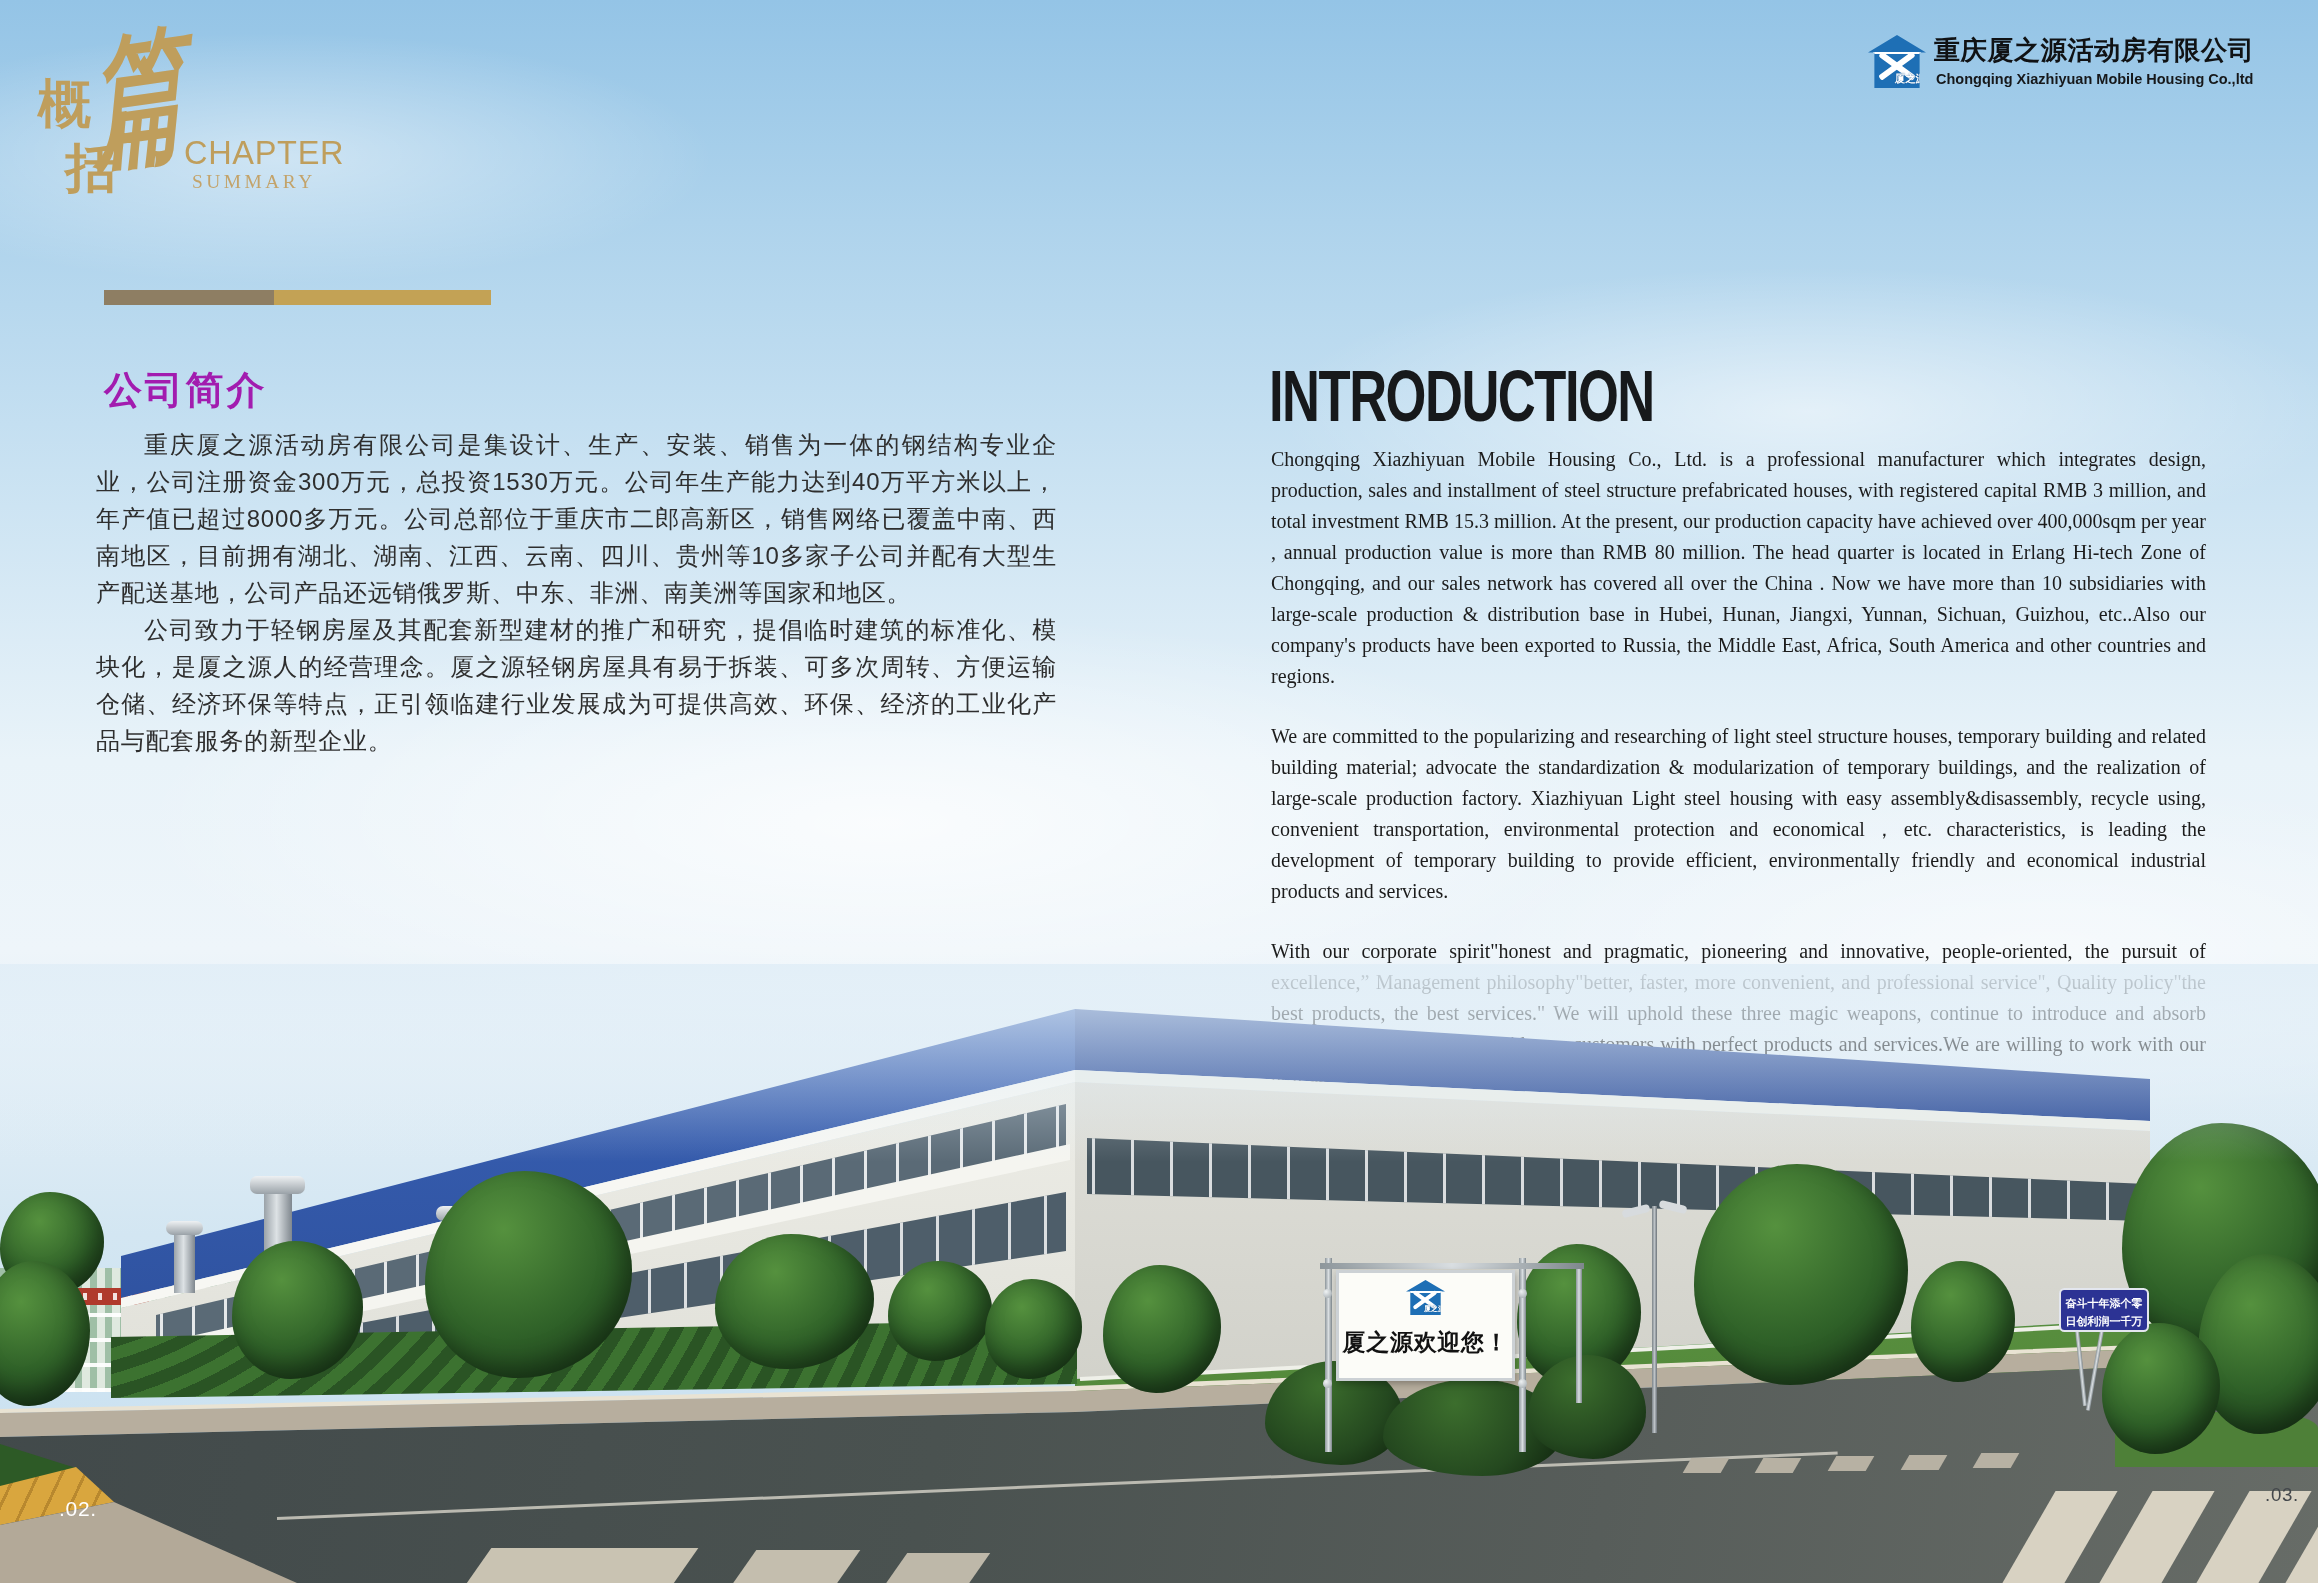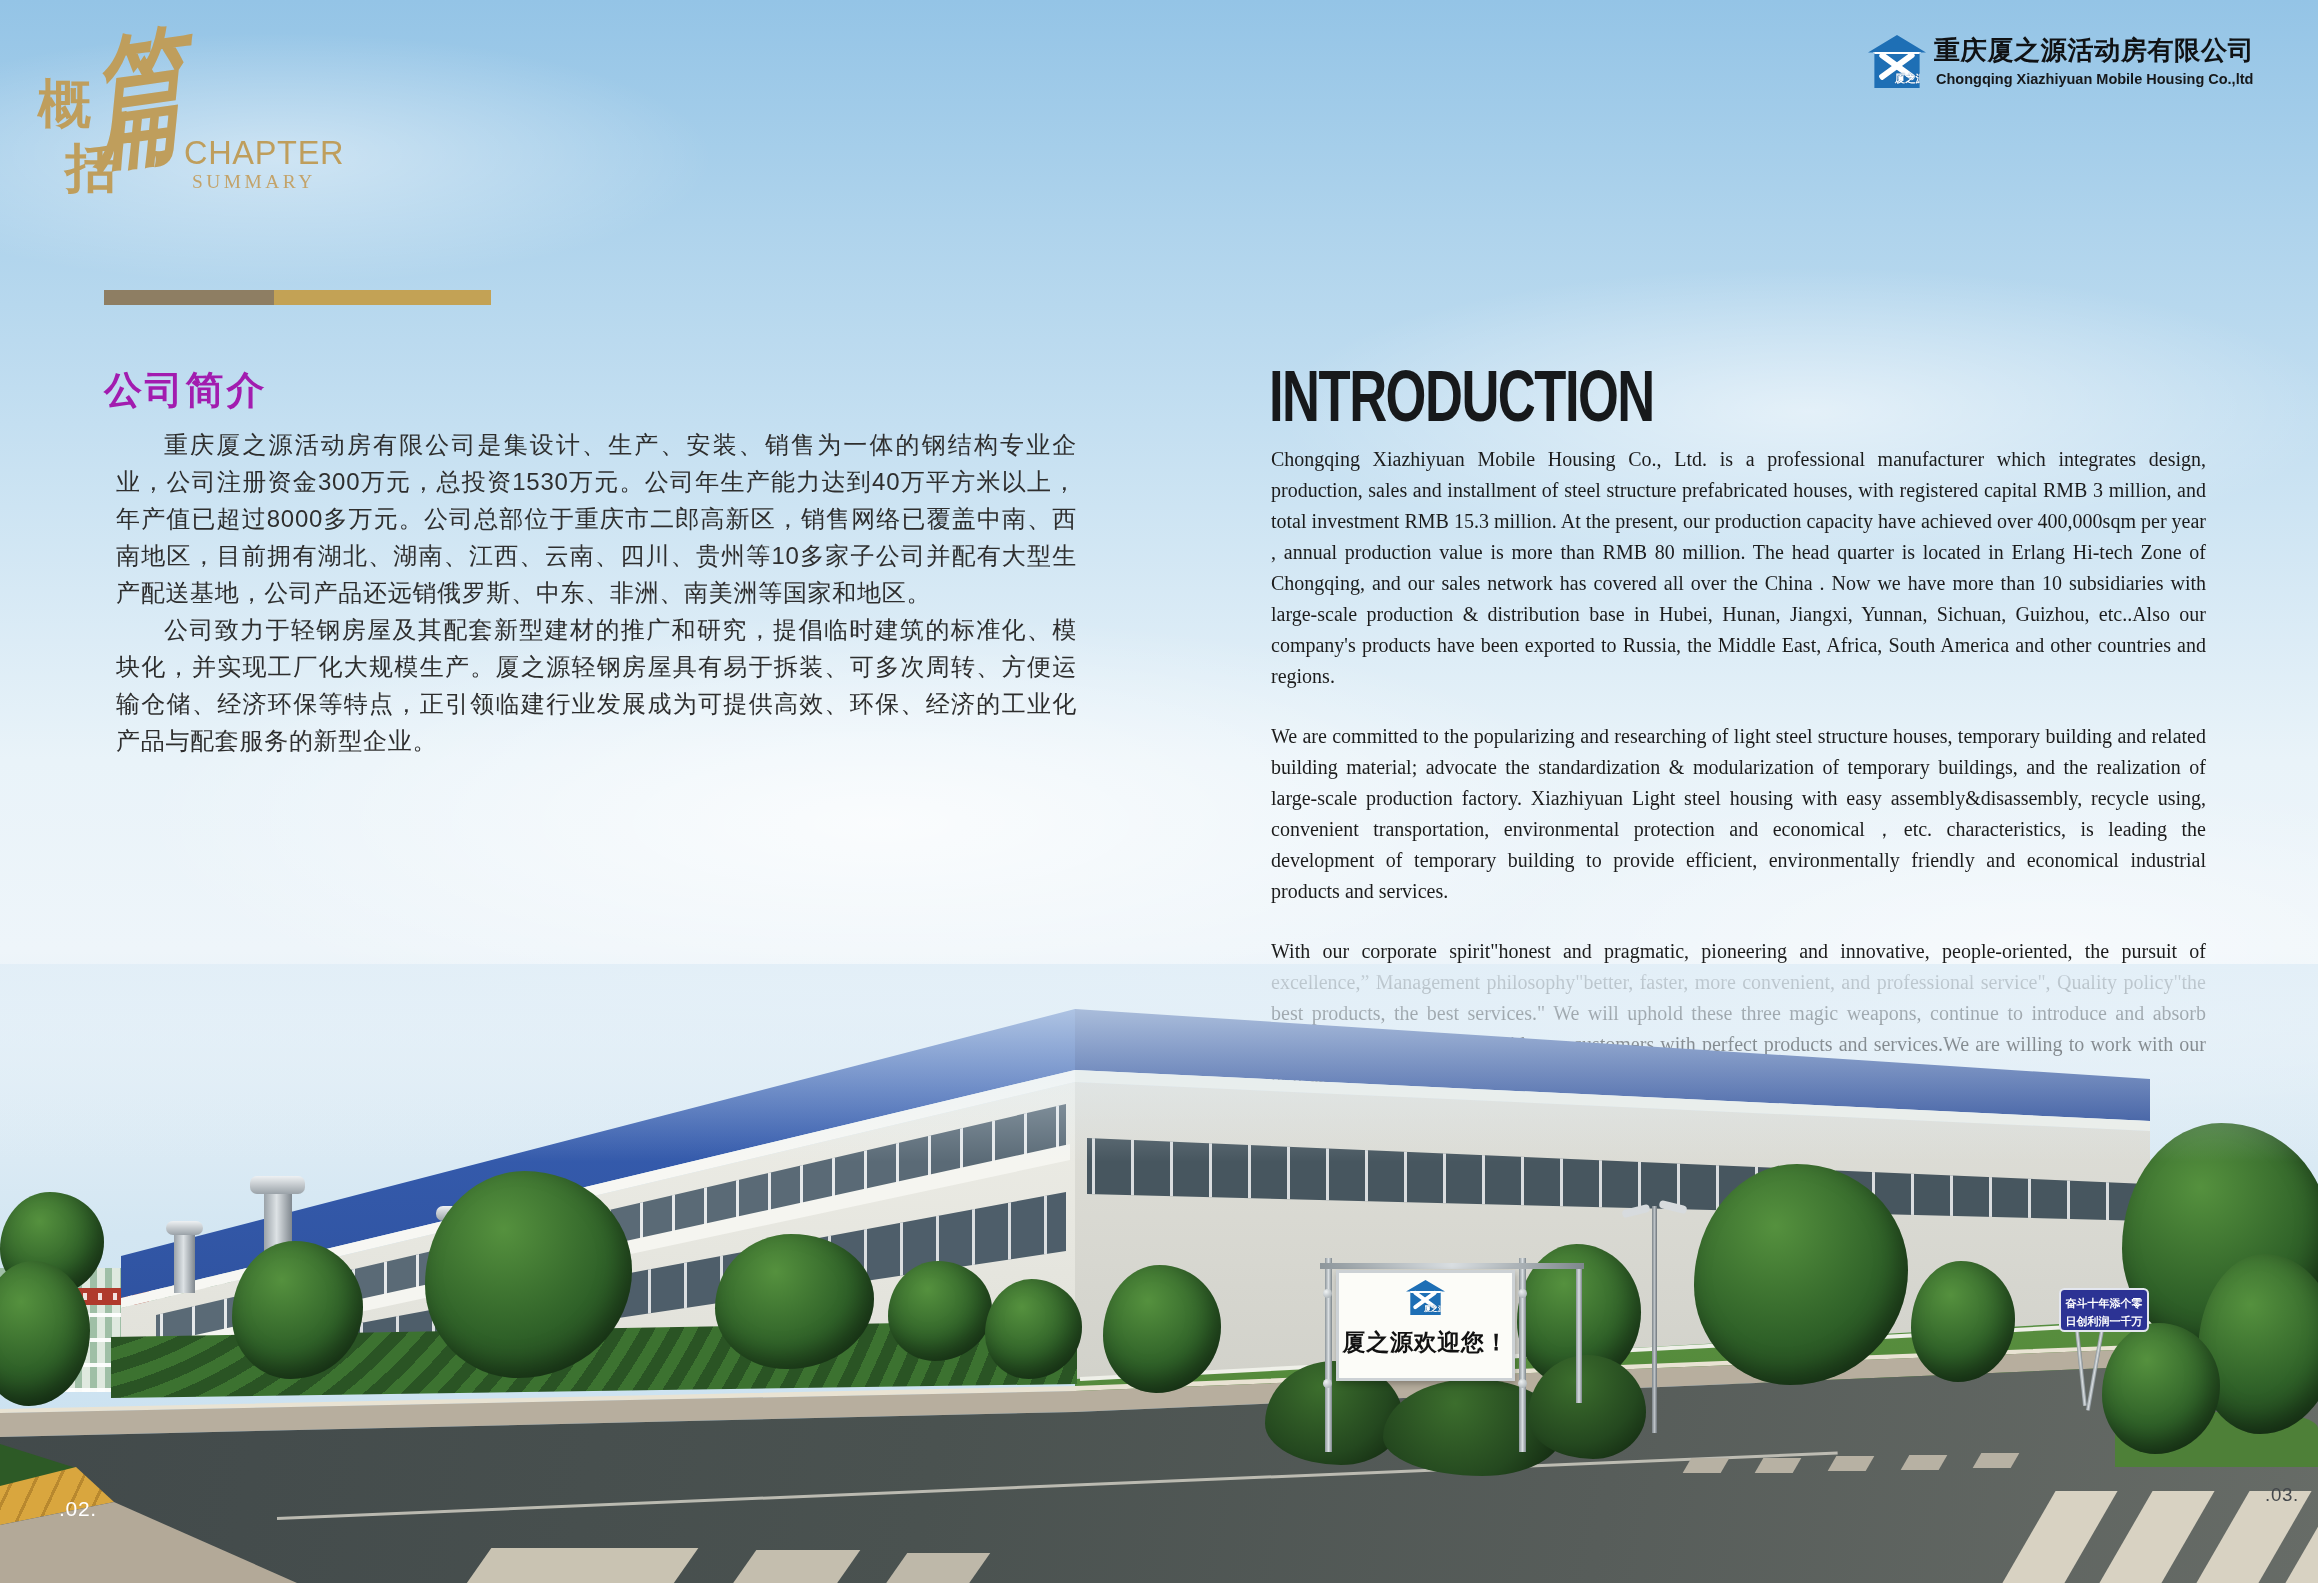--- a/index.html
+++ b/index.html
@@ -28,21 +28,21 @@
   .house .x1,.house .x2{position:absolute;left:14%;top:52%;width:72%;height:12%;background:#fff;border-radius:2.1px}
   .house .x1{transform:rotate(36deg)} .house .x2{transform:rotate(-36deg)}
   .house .strip{position:absolute;left:0;right:0;bottom:4%;text-align:right;color:#fff;
     font-weight:700;text-shadow:0 0 1.4px #0d4d8a}
   .logo-cn{position:absolute;left:1934px;top:33px;font-size:26px;font-weight:800;color:#101214;letter-spacing:0.7px}
   .logo-en{position:absolute;left:1936px;top:71px;font-size:14.5px;font-weight:700;color:#16181a}
   
   .goldbar{position:absolute;left:104px;top:290px;width:387px;height:15px;
     background:linear-gradient(90deg,#8e7e63 0%,#8e7e63 44%,#c3a255 44%,#c3a255 100%)}
   .sec-title-cn{position:absolute;left:104px;top:365px;font-size:38px;font-weight:900;color:#a21caf;letter-spacing:2.8px}
-  .cn-body{position:absolute;left:116px;top:426px;width:961px;font-size:24px;line-height:37px;
+  .cn-body{position:absolute;left:96px;top:426px;width:961px;font-size:24px;line-height:37px;
     color:#2e2e2e;text-align:justify;letter-spacing:0.7px}
   .cn-body p{margin:0;text-indent:2em}
   .cn-body p.indent-1{text-indent:1em}
   
   .intro-title{position:absolute;left:1269px;top:354px;font-size:73px;font-weight:900;color:#17191b;
     letter-spacing:-2.1px;transform:scaleX(.72);transform-origin:0 50%;white-space:nowrap}
   .en-body{position:absolute;left:1271px;top:444px;width:935px;
     font-family:"Liberation Serif","DejaVu Serif",serif;font-size:20px;line-height:31px;
     color:#1c1c1c;text-align:justify}
   .en-body p{margin:0 0 29px 0}
@@ -83,21 +83,21 @@
     <div class="strip" style="font-size:10.4px">厦之源</div>
   </div>
   <div class="logo-cn">重庆厦之源活动房有限公司</div>
   <div class="logo-en">Chongqing Xiazhiyuan Mobile Housing Co.,ltd</div>
 </div>
 
 <div class="goldbar"></div>
 <div class="sec-title-cn">公司简介</div>
 <div class="cn-body">
   <p>重庆厦之源活动房有限公司是集设计、生产、安装、销售为一体的钢结构专业企业，公司注册资金300万元，总投资1530万元。公司年生产能力达到40万平方米以上，年产值已超过8000多万元。公司总部位于重庆市二郎高新区，销售网络已覆盖中南、西南地区，目前拥有湖北、湖南、江西、云南、四川、贵州等10多家子公司并配有大型生产配送基地，公司产品还远销俄罗斯、中东、非洲、南美洲等国家和地区。</p>
-  <p>公司致力于轻钢房屋及其配套新型建材的推广和研究，提倡临时建筑的标准化、模块化，并实现工厂化大规模生产。厦之源轻钢房屋具有易于拆装、可多次周转、方便运输仓储、经济环保等特点，正引领临建行业发展成为可提供高效、环保、经济的工业化产品与配套服务的新型企业。</p>
+  <p>公司致力于轻钢房屋及其配套新型建材的推广和研究，提倡临时建筑的标准化、模块化，是厦之源人的经营理念。厦之源轻钢房屋具有易于拆装、可多次周转、方便运输仓储、经济环保等特点，正引领临建行业发展成为可提供高效、环保、经济的工业化产品与配套服务的新型企业。</p>
 </div>
 
 <div class="intro-title">INTRODUCTION</div>
 <div class="en-body">
   <p>Chongqing Xiazhiyuan Mobile Housing Co., Ltd. is a professional manufacturer which integrates design, production, sales and installment of steel structure prefabricated houses, with registered capital RMB 3 million, and total investment  RMB 15.3 million. At the present, our production capacity have achieved over 400,000sqm per year , annual production value is more than RMB 80 million. The head quarter is located in Erlang Hi-tech Zone of Chongqing, and our sales network has covered all over the China . Now we have more than 10 subsidiaries with large-scale production &amp; distribution base in Hubei, Hunan, Jiangxi, Yunnan, Sichuan, Guizhou, etc..Also our company's products have been exported to Russia, the Middle East, Africa, South America and other countries and regions.</p>
   <p>We are committed to the popularizing and researching of light steel structure houses, temporary building and related building material; advocate the standardization &amp; modularization of temporary buildings, and the realization of large-scale production factory. Xiazhiyuan Light steel housing with easy assembly&amp;disassembly, recycle using, convenient transportation, environmental protection and economical，etc. characteristics, is leading the development of  temporary building to provide efficient, environmentally friendly and economical industrial products and services.</p>
   <p>With our corporate spirit"honest and pragmatic, pioneering and innovative, people-oriented, the pursuit of excellence,” Management philosophy"better, faster, more convenient, and professional service", Quality policy"the best products, the best services." We will uphold these three magic weapons,  continue to introduce and absorb advanced technology, to provide our customers with perfect products and services.We are willing to work with our new and old customers together，to found excellence &amp; create brilliance.</p>
 </div>
 
 <div class="photo">

